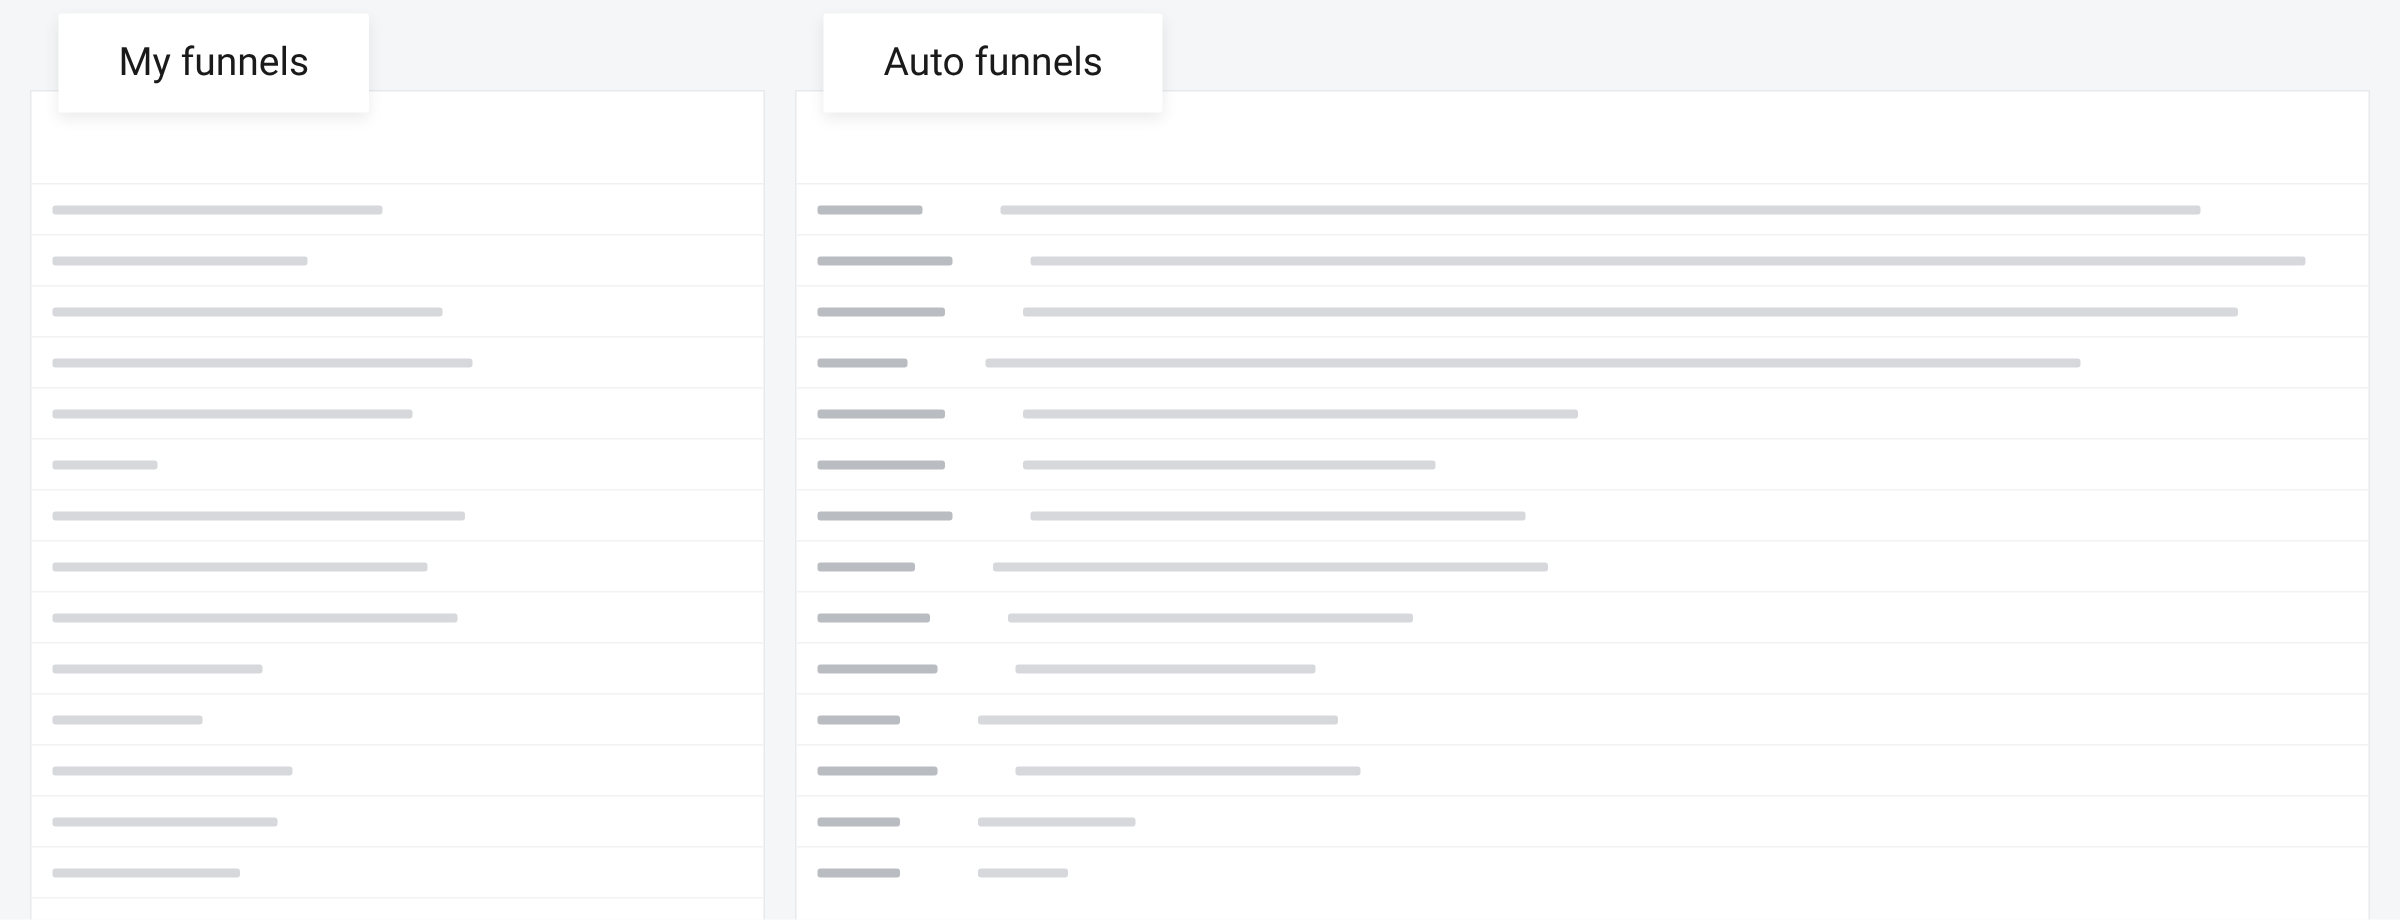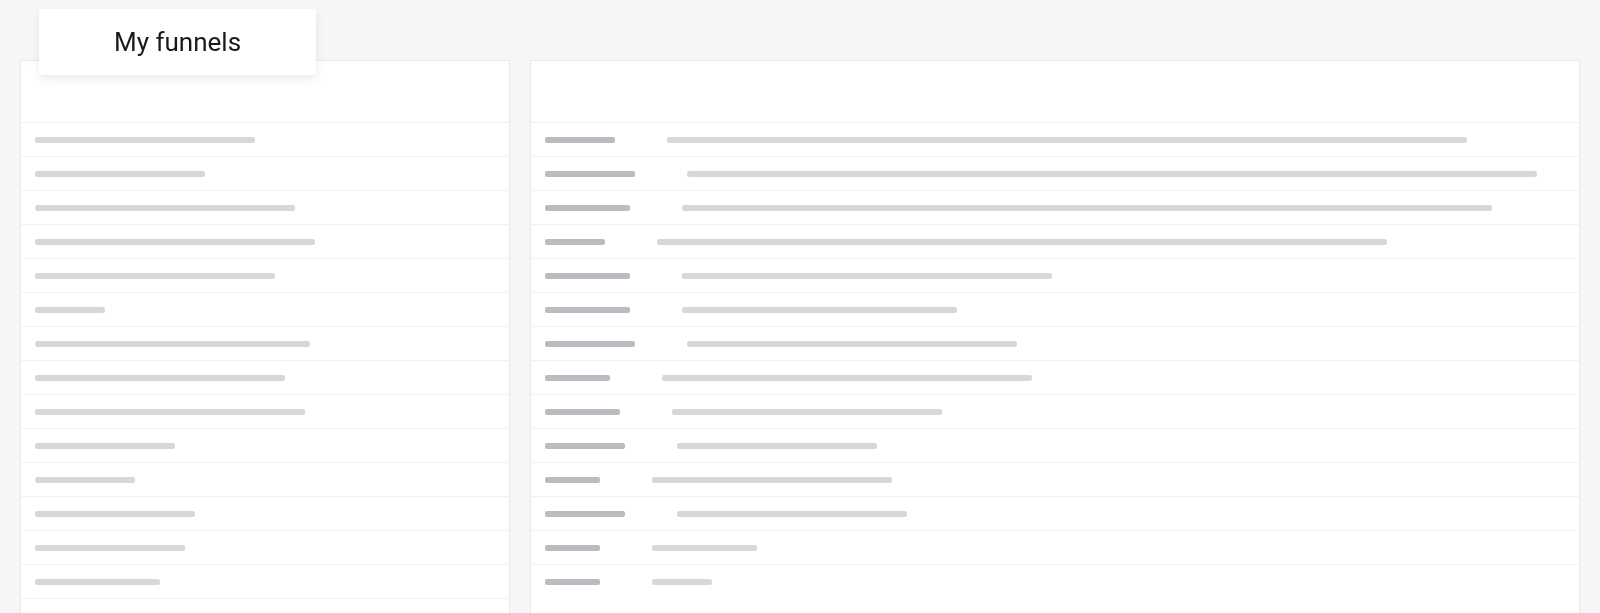--- a/index.html
+++ b/index.html
@@ -26,21 +26,21 @@
       flex: 0 0 490px;
     }
     .panel-right {
       flex: 1;
     }
     .tab-label {
       position: absolute;
       top: -52px;
       left: 18px;
       background: #fff;
-      padding: 18px 75px;
+      padding: 18px 40px;
       font-size: 26px;
       font-weight: 400;
       color: #1a1a1a;
       box-shadow: 0 4px 10px rgba(0,0,0,0.08);
       z-index: 2;
       border-radius: 2px;
     }
     .panel-header-spacer {
       height: 62px;
       border-bottom: 1px solid #eef0f2;
@@ -113,20 +113,21 @@
         <div class="row">
           <div class="bar" style="width: 150px;"></div>
         </div>
         <div class="row">
           <div class="bar" style="width: 125px;"></div>
         </div>
         <div class="row"></div>
       </div>
   </div>
   <div class="panel panel-right">
+    <div class="tab-label">Auto funnels</div>
     <div class="panel-header-spacer"></div>
     <div id="auto-funnels-list">
         <div class="row">
           <div class="bar bar-key" style="width: 70px;"></div>
           <div class="bar bar-val" style="width: 800px;"></div>
         </div>
         <div class="row">
           <div class="bar bar-key" style="width: 90px;"></div>
           <div class="bar bar-val" style="width: 850px;"></div>
         </div>

